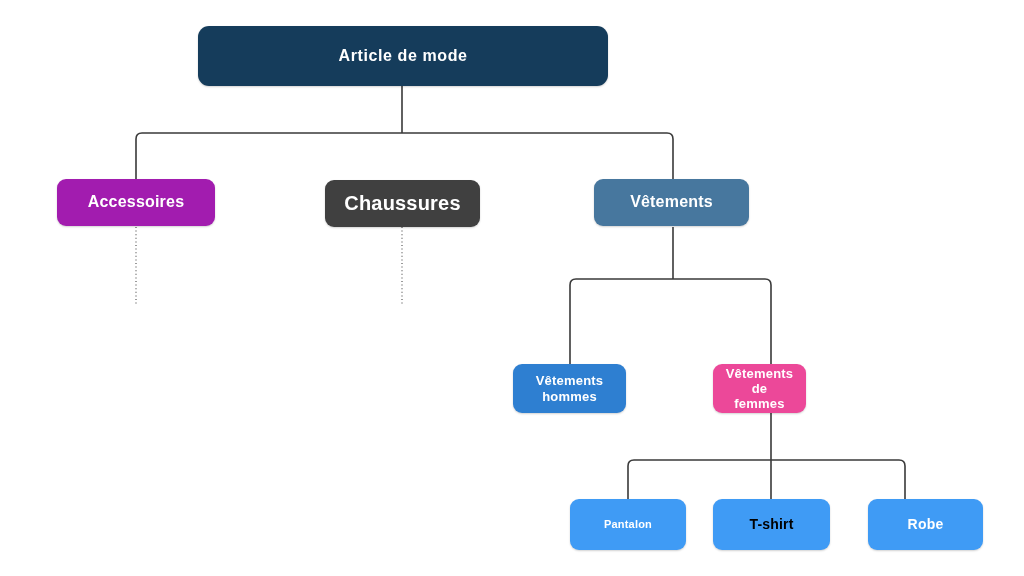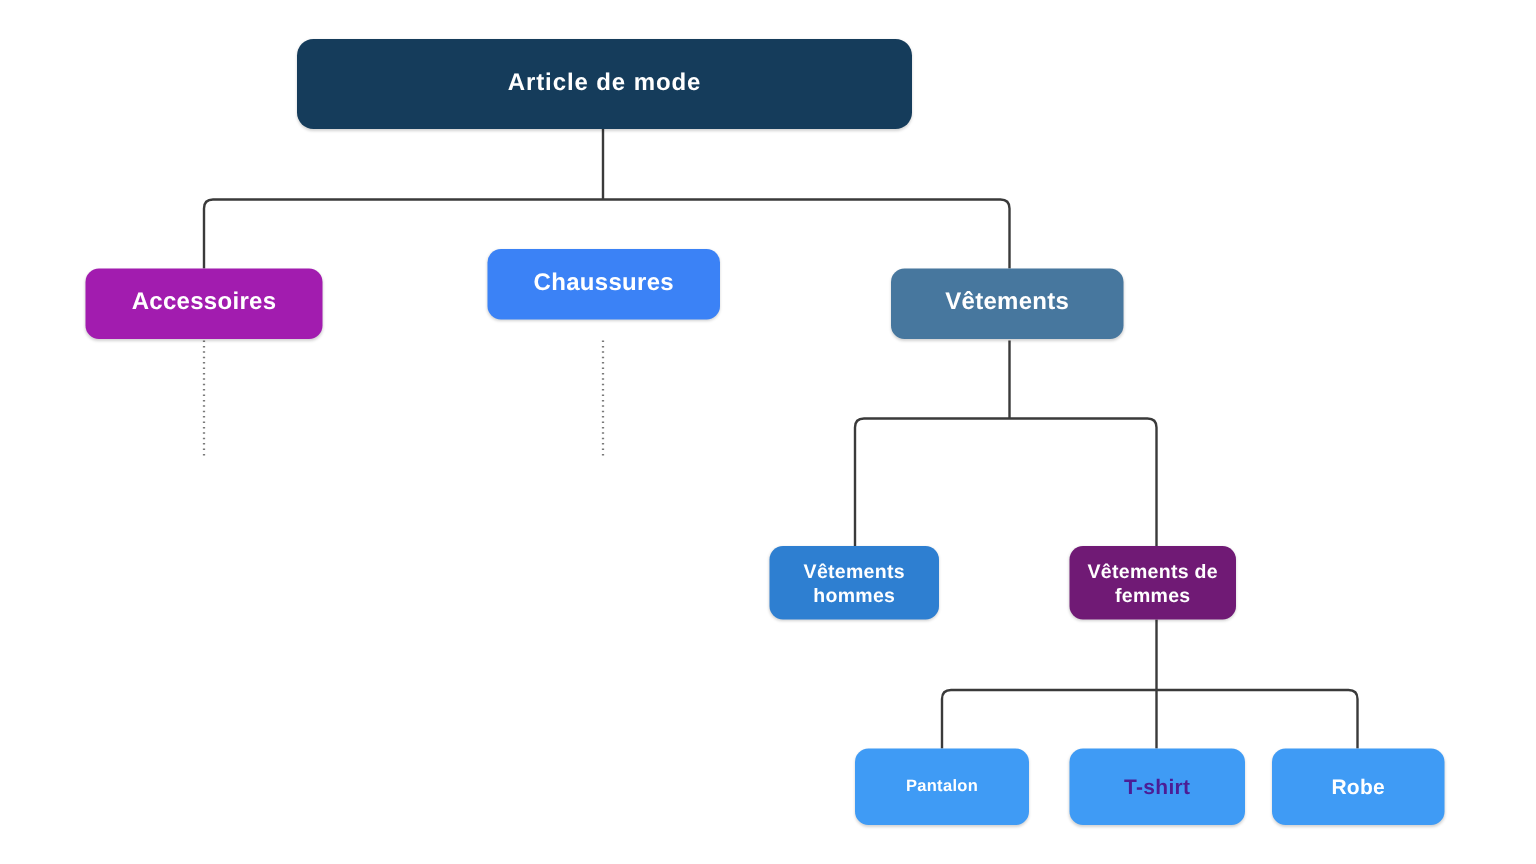--- a/index.html
+++ b/index.html
@@ -70,43 +70,43 @@
   </svg>
 
   <div class="node root" style="left: 198px; top: 26px; width: 410px; height: 60px; background: rgb(21, 60, 91); font-size: 16px; color: rgb(255, 255, 255);">
     <span class="node-label">Article de mode</span>
   </div>
 
   <div class="node" style="left: 57px; top: 179px; width: 158px; height: 47px; background: #a21caf; font-size: 16px; color: rgb(255, 255, 255);">
     <span class="node-label">Accessoires</span>
   </div>
 
-  <div class="node" style="left: 325px; top: 166px; width: 155px; height: 47px; background: #3b82f6; font-size: 16px; color: rgb(255, 255, 255);">
+  <div class="node" style="left: 325px; top: 180px; width: 155px; height: 47px; background: #404040; font-size: 20px; color: rgb(255, 255, 255);">
     <span class="node-label">Chaussures</span>
   </div>
 
   <div class="node" style="left: 594px; top: 179px; width: 155px; height: 47px; background: rgb(71, 119, 158); font-size: 16px; color: rgb(255, 255, 255);">
     <span class="node-label">Vêtements</span>
   </div>
 
   <div class="node" style="left: 513px; top: 364px; width: 113px; height: 49px; background: rgb(46, 127, 209); font-size: 13px; color: rgb(255, 255, 255);">
     <span class="node-label">Vêtements
 hommes</span>
   </div>
 
-  <div class="node" style="left: 713px; top: 364px; width: 111px; height: 49px; background: #701a75; font-size: 13px; color: rgb(255, 255, 255);">
+  <div class="node" style="left: 713px; top: 364px; width: 93px; height: 49px; background: #ec4899; font-size: 13px; color: rgb(255, 255, 255);">
     <span class="node-label">Vêtements de
 femmes</span>
   </div>
 
   <div class="node" style="left: 570px; top: 499px; width: 116px; height: 51px; background: rgb(63, 155, 245); font-size: 11px; color: rgb(255, 255, 255);">
     <span class="node-label">Pantalon</span>
   </div>
 
-  <div class="node" style="left: 713px; top: 499px; width: 117px; height: 51px; background: rgb(63, 155, 245); font-size: 14px; color: #4c1d95;">
+  <div class="node" style="left: 713px; top: 499px; width: 117px; height: 51px; background: rgb(63, 155, 245); font-size: 14px; color: #000000;">
     <span class="node-label">T-shirt</span>
   </div>
 
-  <div class="node" style="left: 848px; top: 499px; width: 115px; height: 51px; background: rgb(63, 155, 245); font-size: 14px; color: rgb(255, 255, 255); align-items: center;">
+  <div class="node" style="left: 868px; top: 499px; width: 115px; height: 51px; background: rgb(63, 155, 245); font-size: 14px; color: rgb(255, 255, 255); align-items: center;">
     <span class="node-label">Robe</span>
   </div>
 
 </div>
 
 </body></html>

